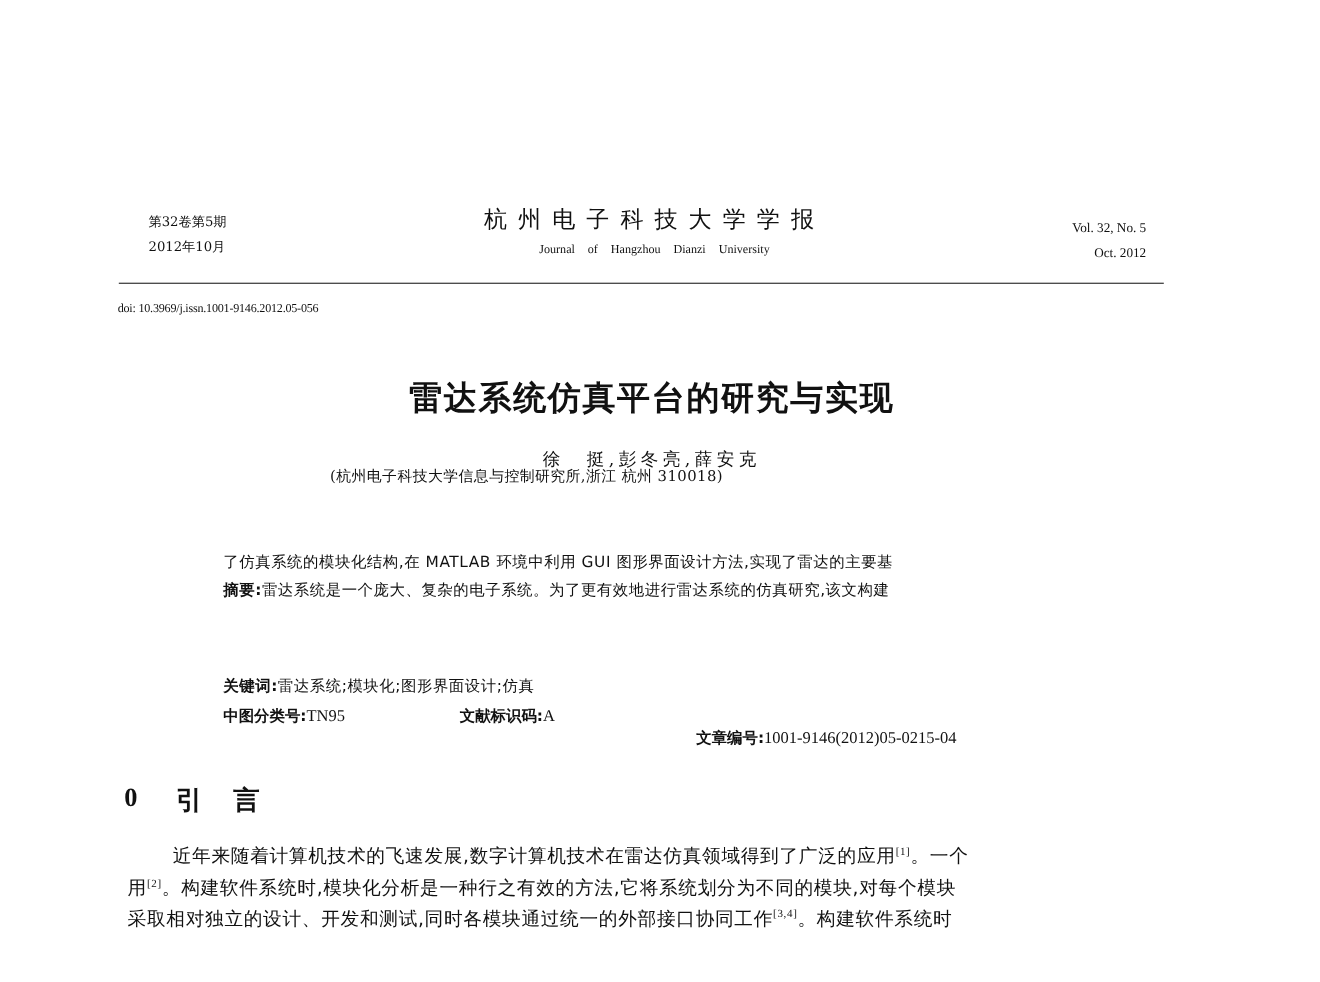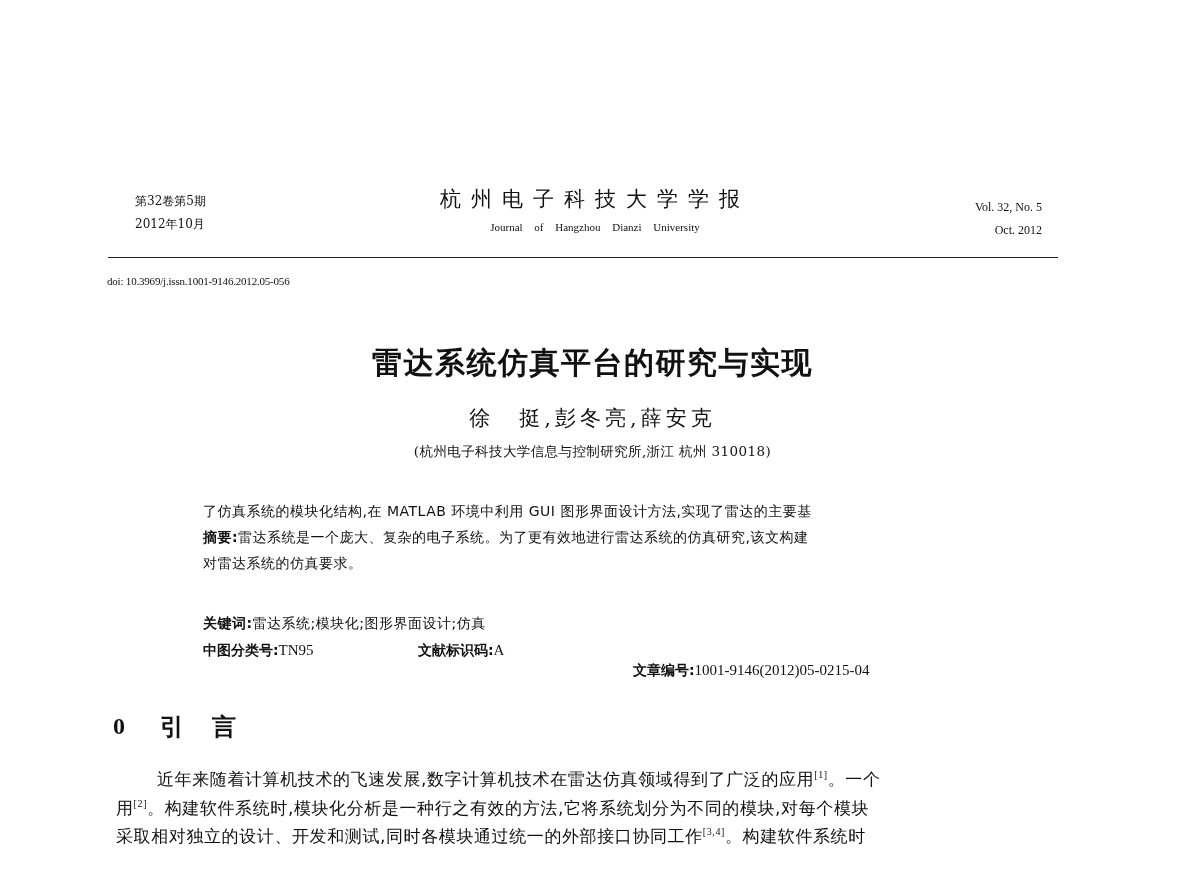--- a/index.html
+++ b/index.html
@@ -46,24 +46,24 @@
   }
 
   
   .title {
     left: 300px; width: 585px; top: 343px; text-align: center;
     font-family: "DejaVu Sans", sans-serif; font-weight: bold;
     font-size: 30px; letter-spacing: 1.5px; line-height: 40px;
   }
   .authors {
     left: 300px; width: 585px; top: 405px; text-align: center;
-    font-size: 21px; letter-spacing: 4px; line-height: 26px;
+    font-size: 16px; letter-spacing: 4px; line-height: 26px;
   }
   .affil {
-    left: 300px; width: 585px; top: 442px; text-align: center;
+    left: 300px; width: 585px; top: 424px; text-align: left;
     font-size: 13.5px; letter-spacing: 0.4px; line-height: 18px;
   }
 
   
   .abstract {
     left: 203px; top: 498px; width: 766px;
     font-size: 14px; line-height: 26px; letter-spacing: 0.5px;
     text-align: justify;
     font-family: "DejaVu Sans", sans-serif;
   }
@@ -107,21 +107,20 @@
 <div class="abs rule"></div>
 <div class="abs doi">doi: 10.3969/j.issn.1001-9146.2012.05-056</div>
 
 <div class="abs title">雷达系统仿真平台的研究与实现</div>
 <div class="abs authors">徐　挺,彭冬亮,薛安克</div>
 <div class="abs affil">(杭州电子科技大学信息与控制研究所,浙江 杭州 310018)</div>
 
 <div class="abs abstract">
   <span class="line">了仿真系统的模块化结构,在 MATLAB 环境中利用 GUI 图形界面设计方法,实现了雷达的主要基</span>
   <span class="line"><span class="bold-label">摘要:</span><span>雷达系统是一个庞大、复杂的电子系统。为了更有效地进行雷达系统的仿真研究,该文构建</span></span>
-  <span class="line">对雷达系统的仿真要求。</span>
 </div>
 
 <div class="abs kw">
   <span class="bold-label">关键词:</span><span>雷达系统;模块化;图形界面设计;仿真</span>
 </div>
 
 <div class="abs clc">
   <span class="bold-label">中图分类号:</span><span class="mono-num">TN95</span>
 </div>
 <div class="abs doccode">

